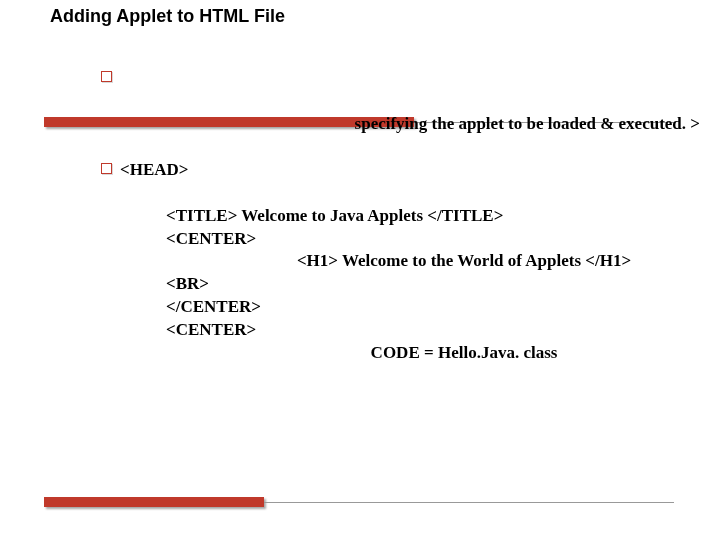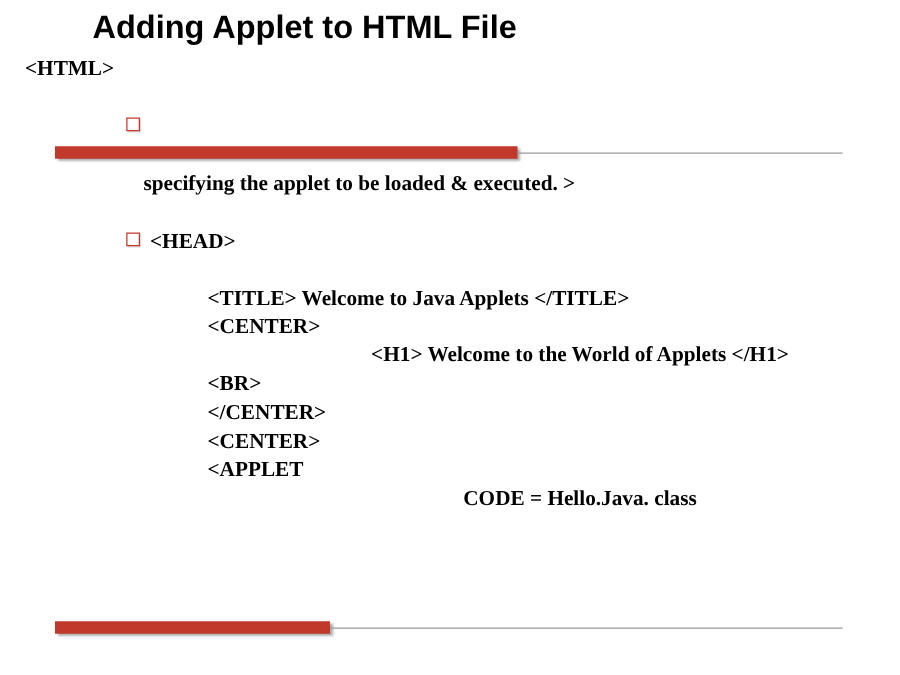--- a/index.html
+++ b/index.html
@@ -8,25 +8,25 @@
     width: 720px;
     height: 540px;
     background: #ffffff;
     font-family: "Times New Roman", Times, serif;
     position: relative;
     overflow: hidden;
   }
   .title {
     font-family: Verdana, Arial, sans-serif;
     font-weight: bold;
-    font-size: 26px;
+    font-size: 18px;
     color: #000;
     position: absolute;
     top: 6px;
-    left: 74px;
+    left: 50px;
   }
   .content {
     position: absolute;
     top: 44px;
     left: 20px;
     right: 20px;
     font-size: 17px;
     color: #000;
     line-height: 1.35;
   }
@@ -51,46 +51,44 @@
     box-shadow: 2px 2px 2px rgba(0,0,0,0.35);
   }
   .accent-line {
     position: absolute;
     height: 0;
     border-top: 1px solid #999;
   }
   
   .i0 { padding-left: 0; }
   .i1 { padding-left: 64px; }
-  .i2 { padding-left: 82px; }
+  .i2 { padding-left: 82px; text-align: right; }
   .i3 { padding-left: 146px; }
   .i4 { padding-left: 208px; text-align: center; }
 </style>
 </head>
 <body>
 
 <div class="title">Adding Applet to HTML File</div>
 
 <div class="accent-bar" style="left:44px; top:117px; width:370px;"></div>
 <div class="accent-line" style="left:414px; top:122px; width:260px;"></div>
 
 <div class="accent-bar" style="left:44px; top:497px; width:220px;"></div>
 <div class="accent-line" style="left:264px; top:502px; width:410px;"></div>
 
 <div class="content">
-  <div class="line i0">&lt;HTML&gt;</div>
   <div class="line i1">
     <span class="bulletbox"></span>
   </div>
   <div class="line i2">   specifying the applet to be loaded &amp; executed. &gt;</div>
   <div class="line i1">
     <span class="bulletbox"></span><span>&lt;HEAD&gt;</span>
   </div>
   <div class="line i3">&lt;TITLE&gt; Welcome to Java Applets &lt;/TITLE&gt;</div>
   <div class="line i3">&lt;CENTER&gt;</div>
   <div class="line i4">&lt;H1&gt; Welcome to the World of Applets &lt;/H1&gt;</div>
   <div class="line i3">&lt;BR&gt;</div>
   <div class="line i3">&lt;/CENTER&gt;</div>
   <div class="line i3">&lt;CENTER&gt;</div>
-  <div class="line i3">&lt;APPLET</div>
   <div class="line i4">CODE = Hello.Java. class</div>
 
 </div>
 
 </body></html>

